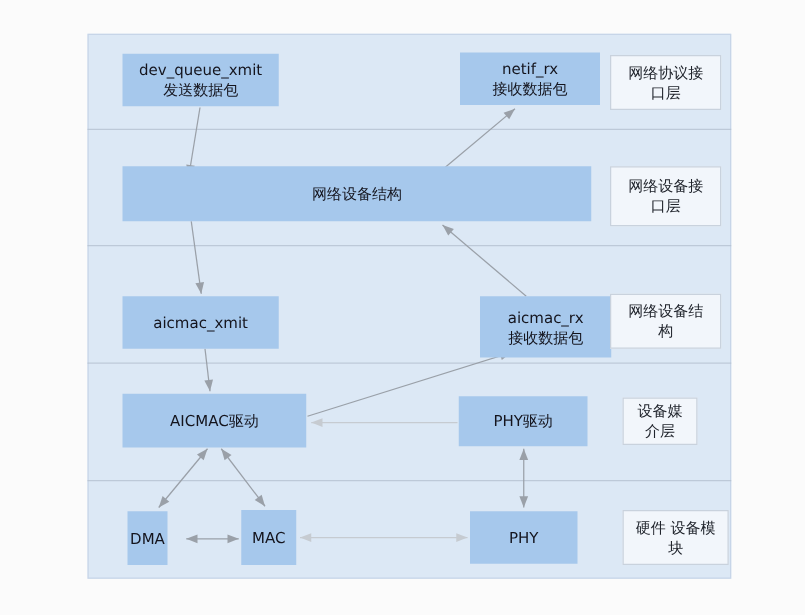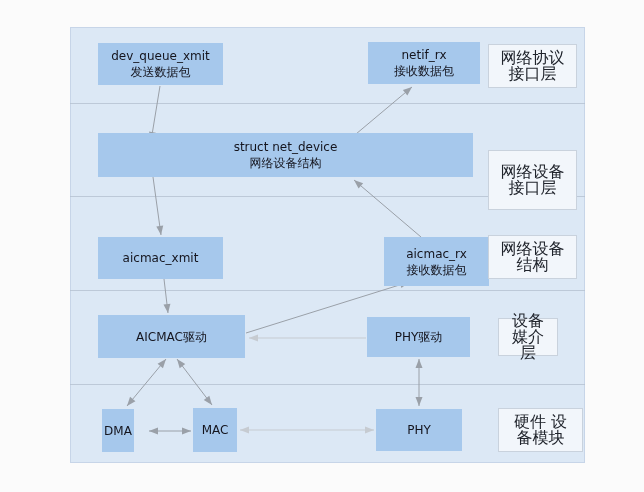--- a/index.html
+++ b/index.html
@@ -25,21 +25,21 @@
   }
   .node{
     position:absolute;background:var(--node-fill);color:var(--node-text);
     display:flex;flex-direction:column;align-items:center;justify-content:center;
     font-size:12px;line-height:16px;text-align:right;white-space:nowrap;
   }
   .layer-label{
     position:absolute;background:var(--label-fill);
     border:1px solid var(--label-border);color:var(--label-text);
     display:flex;align-items:center;justify-content:center;
-    font-size:16px;line-height:16px;text-align:center;padding:2px 8px;
+    font-size:12px;line-height:16px;text-align:center;padding:2px 8px;
   }
   #edges{position:absolute;left:0;top:0;pointer-events:none;}
 </style>
 </head>
 <body>
 
 <div class="panel"></div>
 <div class="sep" style="top:103px"></div>
 <div class="sep" style="top:196px"></div>
 <div class="sep" style="top:290px"></div>
@@ -103,21 +103,20 @@
 
 <div class="node" style="left:98px;top:43px;width:125px;height:42px">
   <span>dev_queue_xmit</span>
   <span>发送数据包</span>
 </div>
 <div class="node" style="left:368px;top:42px;width:112px;height:42px">
   <span>netif_rx</span>
   <span>接收数据包</span>
 </div>
 <div class="node" style="left:98px;top:133px;width:375px;height:44px">
-  <span>struct net_device</span>
   <span>网络设备结构</span>
 </div>
 <div class="node" style="left:98px;top:237px;width:125px;height:42px">
   <span>aicmac_xmit</span>
 </div>
 <div class="node" style="left:384px;top:237px;width:105px;height:49px">
   <span>aicmac_rx</span>
   <span>接收数据包</span>
 </div>
 <div class="node" style="left:98px;top:315px;width:147px;height:43px">
@@ -132,21 +131,21 @@
 <div class="node" style="left:193px;top:408px;width:44px;height:44px">
   <span>MAC</span>
 </div>
 <div class="node" style="left:376px;top:409px;width:86px;height:42px">
   <span>PHY</span>
 </div>
 
 <div class="layer-label" style="left:488px;top:44px;width:89px;height:44px">
   <span>网络协议接口层</span>
 </div>
-<div class="layer-label" style="left:488px;top:150px;width:89px;height:60px">
+<div class="layer-label" style="left:488px;top:133px;width:89px;height:48px">
   <span>网络设备接口层</span>
 </div>
 <div class="layer-label" style="left:488px;top:235px;width:89px;height:44px">
   <span>网络设备结构</span>
 </div>
 <div class="layer-label" style="left:498px;top:318px;width:60px;height:38px">
   <span>设备媒介层</span>
 </div>
 <div class="layer-label" style="left:498px;top:408px;width:85px;height:44px">
   <span>硬件 设备模块</span>

